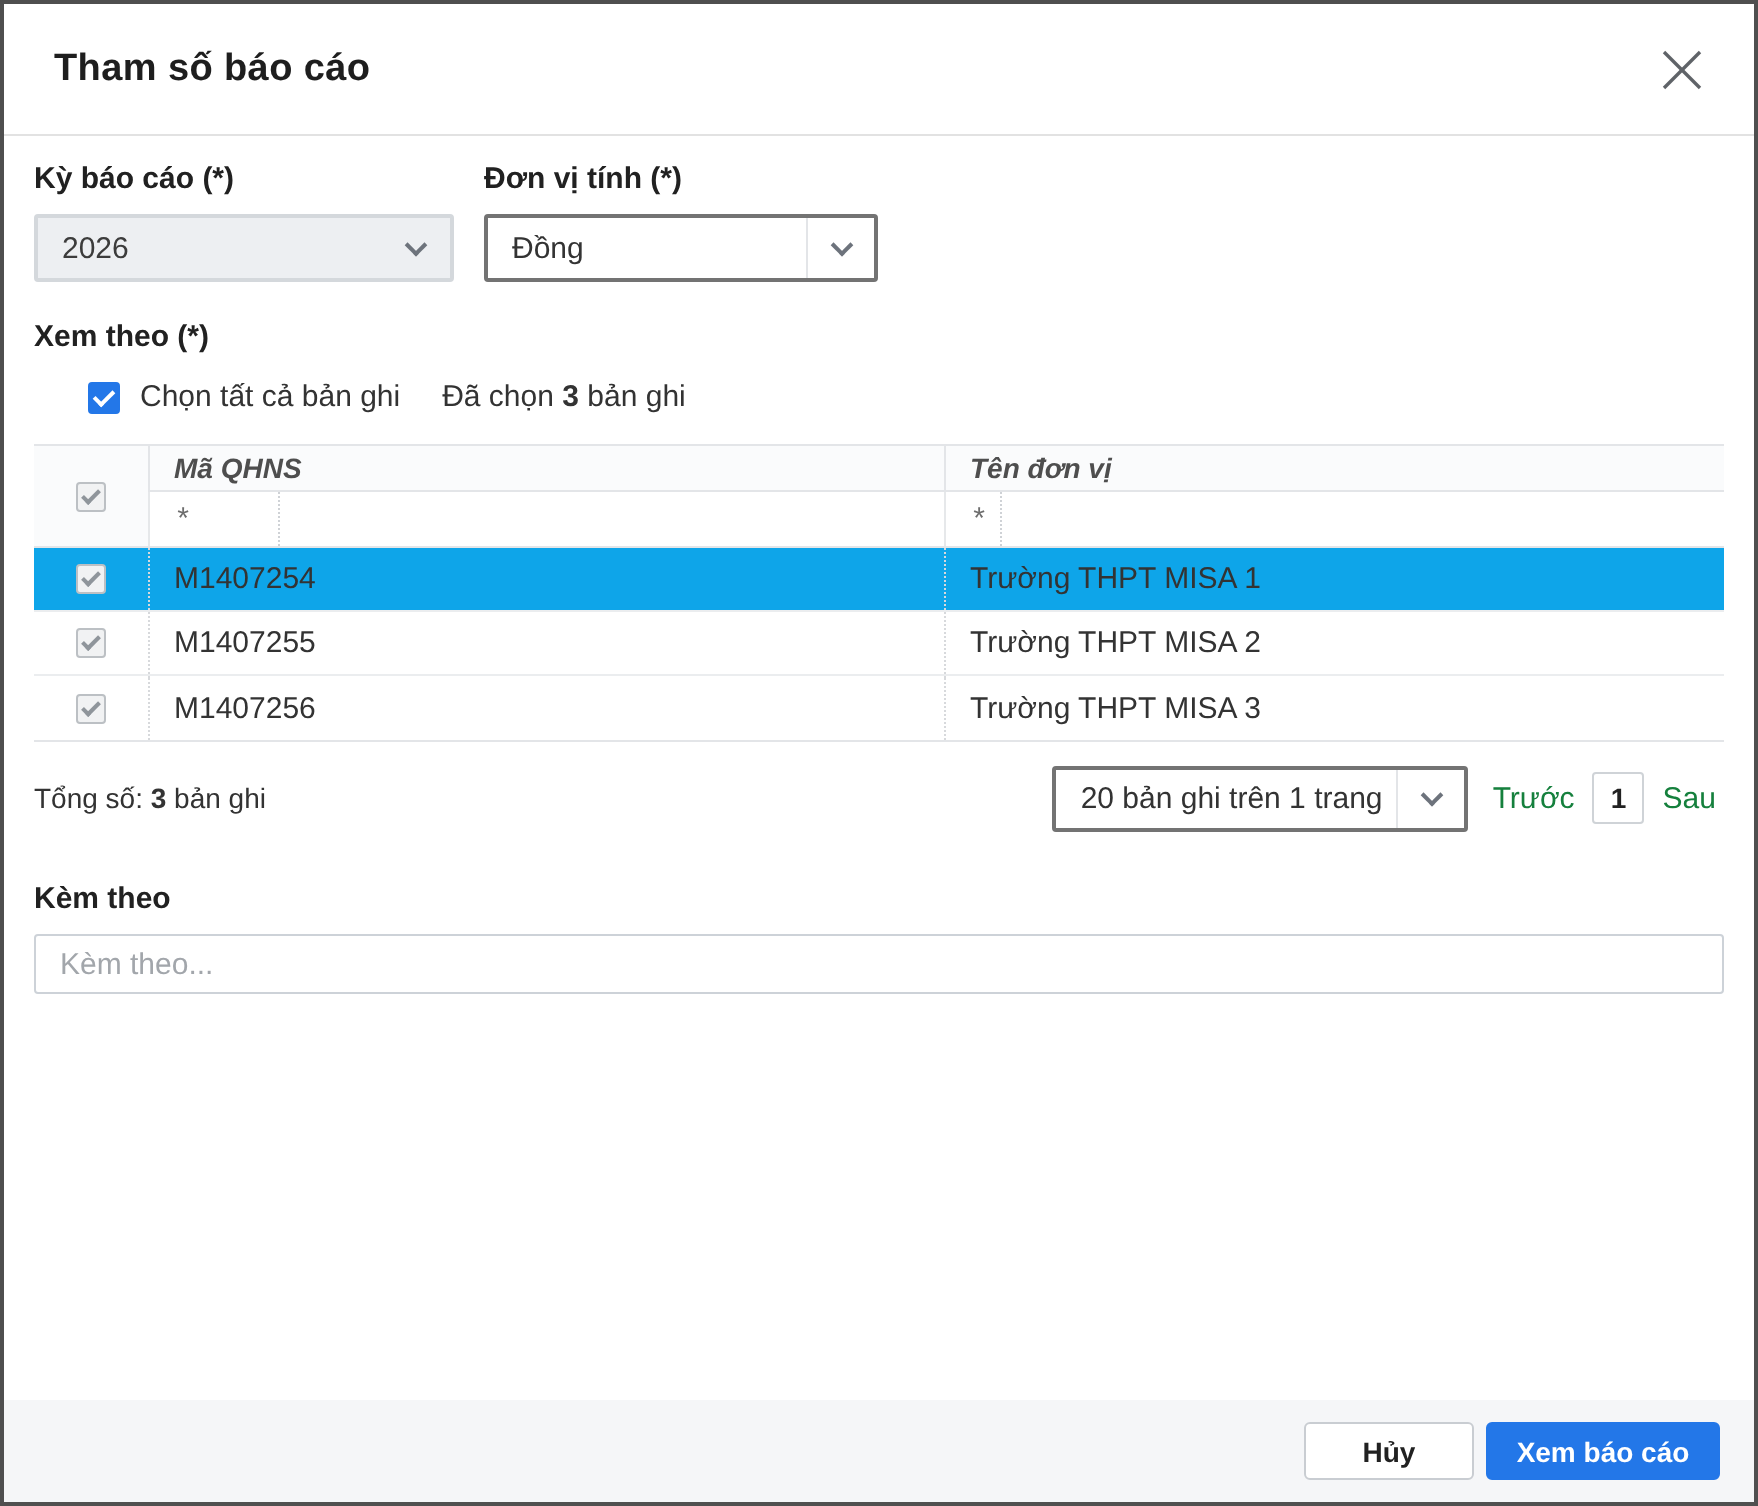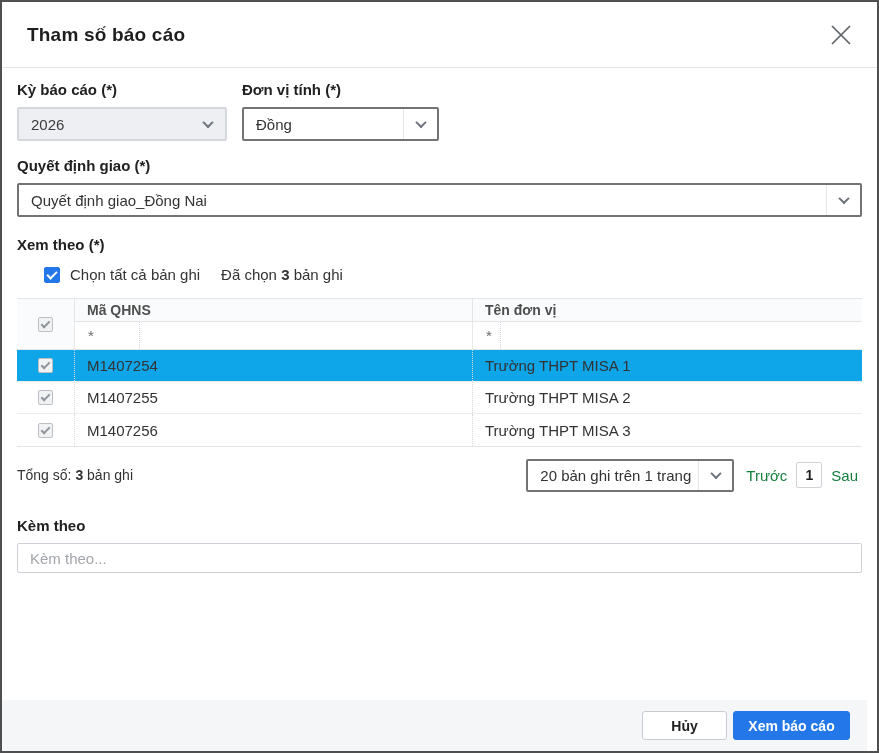--- a/index.html
+++ b/index.html
@@ -67,21 +67,21 @@
   .cb-gray::after {
     content:""; position:absolute; left:4px; top:1px;
     width:3px; height:7px;
     border:solid #8f959b; border-width:0 2px 2px 0; transform:rotate(45deg);
   }
   .selectall-label { margin-left:10px; color:#333; }
   .selected-info { margin-left:21px; color:#333; }
   .selected-info b { font-weight:bold; }
   
   .tbl { margin-top:15px; width:845px; border-top:1px solid #e3e5e8; border-bottom:1px solid #e3e5e8; font-size:15px; }
-  .tbl-top { display:flex; }
+  .tbl-top { display:flex;font-style:italic; }
   .top-check {
     width:57px; background:#fafbfc;
     display:flex; align-items:center; justify-content:center;
     border-bottom:1px solid #e3e5e8;
   }
   .top-main { flex:1; }
   .hrow { display:flex; height:23px; background:#fafbfc; border-bottom:1px solid #e3e5e8; }
   .hcell {
     display:flex; align-items:center;
     padding-left:12px;
@@ -126,21 +126,21 @@
     width:845px; height:30px;
     border:1px solid #cdd2d8; border-radius:2px;
     padding:0 12px;
     font-size:15px; color:#333;
     font-family:"Liberation Sans","DejaVu Sans",sans-serif;
     outline:none;
   }
   .attach-input::placeholder { color:#a2a6ab; }
   
   .dialog-footer {
-    position:absolute; left:0; right:10px; bottom:0;
+    position:absolute; left:0; right:0; bottom:0;
     height:51px;
     background:#f5f6f8;
     display:flex; align-items:center; justify-content:flex-end;
     padding-right:17px; gap:6px;
   }
   .btn {
     height:29px;
     border-radius:3px;
     font-size:14px; font-weight:bold;
     display:flex; align-items:center; justify-content:center;
@@ -183,29 +183,20 @@
         <div class="combo combo-sep">
           <span class="combo-value">Đồng</span>
           <span class="combo-arrow">
               <i class="chev"></i>
             </span>
         </div>
       </div>
     </div>
 
     
-    <div class="field-decision">
-      <label class="field-label">Quyết định giao (*)</label>
-      <div class="combo combo-sep">
-        <span class="combo-value">Quyết định giao_Đồng Nai</span>
-        <span class="combo-arrow">
-            <i class="chev"></i>
-          </span>
-      </div>
-    </div>
 
     
     <label class="field-label viewby-label">Xem theo (*)</label>
 
     <div class="selectall-row">
       <span class="cb cb-blue"></span>
       <span class="selectall-label">Chọn tất cả bản ghi</span>
       <span class="selected-info"><span>Đã chọn </span><b>3</b><span> bản ghi</span></span>
     </div>
 

